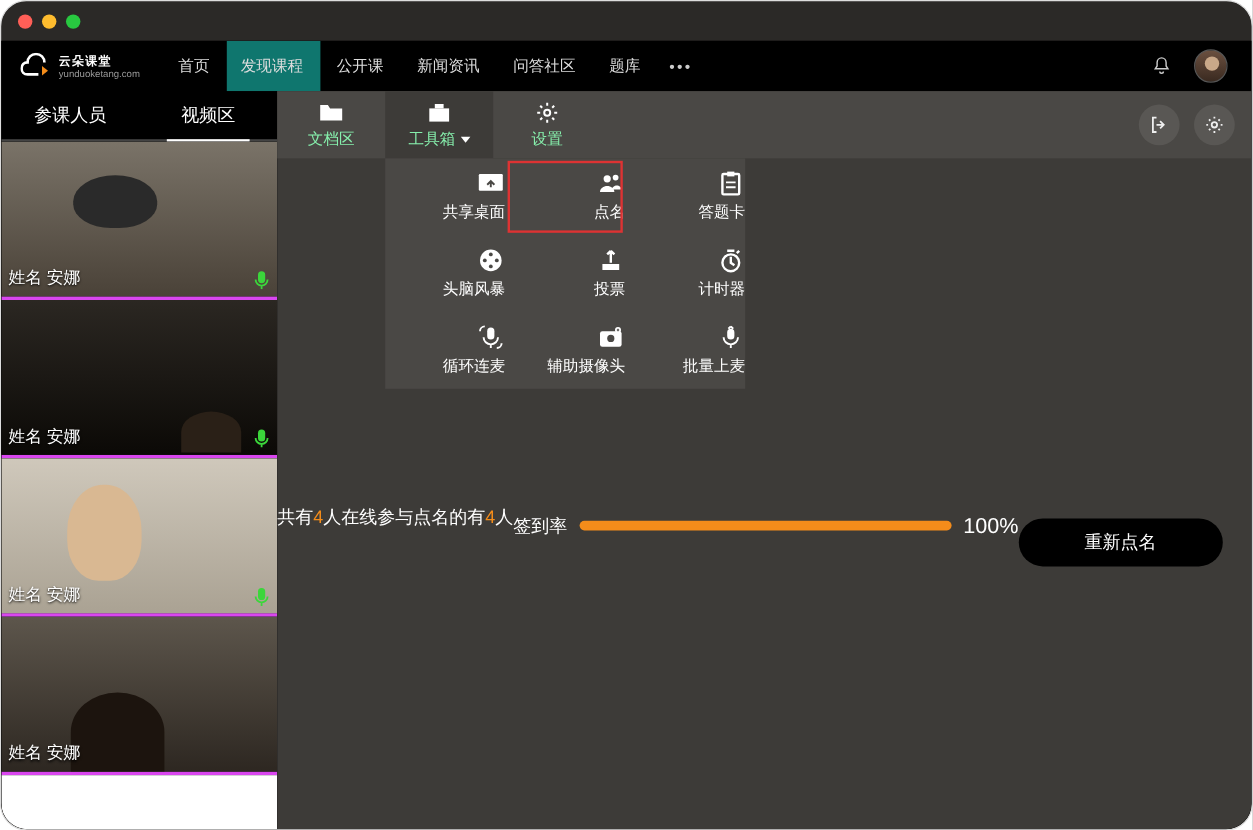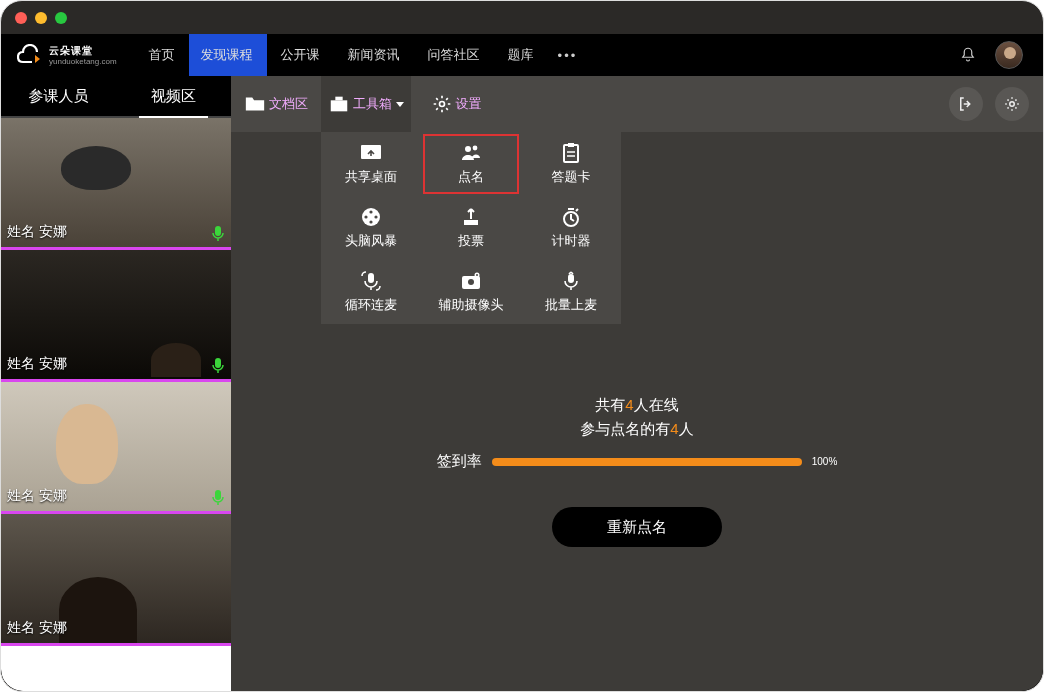--- a/index.html
+++ b/index.html
@@ -17,21 +17,21 @@
   .window { position: absolute; top: 33px; left: 0; right: 0; bottom: 0; background: #000; border-radius: 0 0 22px 22px; overflow: hidden; }
 
   .topbar { height: 42px; background: #000; display: flex; align-items: center; color: #ccc; }
   .logo { display: flex; align-items: center; margin-left: 16px; margin-right: 18px; }
   .logo-icon { width: 28px; height: 22px; }
   .logo-text { display: flex; flex-direction: column; margin-left: 4px; }
   .logo-main { color: #fff; font-size: 10px; font-weight: 600; letter-spacing: 1px; }
   .logo-sub { color: #999; font-size: 8px; margin-top: -1px; }
   .nav { display: flex; gap: 0; }
   .nav-item { padding: 0 14px; font-size: 13px; color: #ddd; height: 42px; display: flex; align-items: center; cursor: pointer; }
-  .nav-item.active { background: #1d4ed8; padding-left: 12px; }
+  .nav-item.active { background: #0f766e; padding-left: 12px; }
   .nav-more { color: #ccc; letter-spacing: 2px; padding: 0 10px; }
   .top-right { margin-left: auto; display: flex; align-items: center; gap: 18px; margin-right: 20px; }
   .bell { width: 18px; height: 18px; color: #ccc; }
   .avatar { width: 28px; height: 28px; border-radius: 50%; background: linear-gradient(180deg, #6b5040 0%, #3a2a20 100%); border: 1px solid #555; position: relative; overflow: hidden; }
   .avatar::after { content: ""; position: absolute; top: 5px; left: 8px; width: 12px; height: 12px; border-radius: 50%; background: #c9a889; }
 
   .body { display: flex; height: calc(100% - 42px); }
   .sidebar { width: 230px; background: #000; display: flex; flex-direction: column; }
   .side-tabs { display: flex; height: 42px; border-bottom: 2px solid #444; }
   .side-tab { flex: 1; text-align: center; color: #fff; font-size: 15px; display: flex; align-items: center; justify-content: center; cursor: pointer; position: relative; }
@@ -45,39 +45,39 @@
   .vid1 .scene::before { content: ""; position: absolute; left: 60px; top: 28px; width: 70px; height: 44px; background: #2a2a2a; border-radius: 50% 50% 45% 45%; }
   .vid2 .scene { width: 100%; height: 100%; background: linear-gradient(180deg, #2b2722 0%, #0b0906 100%); }
   .vid2 .scene::after { content: ""; position: absolute; right: 30px; bottom: 2px; width: 50px; height: 34px; background: #2a2017; border-radius: 50% 50% 0 0; }
   .vid3 .scene { width: 100%; height: 100%; background: linear-gradient(180deg, #cfc8bb 0%, #aaa293 100%); position: relative; }
   .vid3 .scene::after { content: ""; position: absolute; left: 55px; top: 22px; width: 62px; height: 80px; background: #d9b892; border-radius: 48% 48% 42% 42%; }
   .vid4 .scene { width: 100%; height: 100%; background: linear-gradient(180deg, #5d564c 0%, #2d2721 100%); position: relative; }
   .vid4 .scene::after { content: ""; position: absolute; left: 58px; bottom: 0; width: 78px; height: 66px; background: #1c140e; border-radius: 50% 50% 0 0; }
 
   .main { flex: 1; background: #3d3b38; position: relative; }
   .toolbar { height: 56px; background: #4a4845; display: flex; align-items: center; }
-  .tool-tab { width: 90px; height: 56px; display: flex; flex-direction: row; align-items: center; justify-content: center; gap: 3px; color: #f0abfc; font-size: 13px; cursor: pointer; }
+  .tool-tab { width: 90px; height: 56px; display: flex; flex-direction: column; align-items: center; justify-content: center; gap: 3px; color: #86efac; font-size: 13px; cursor: pointer; }
   .tool-tab.active { background: #3d3b38; }
   .tool-icon { width: 22px; height: 20px; }
   .caret { display: inline-block; width: 0; height: 0; border-left: 4px solid transparent; border-right: 4px solid transparent; border-top: 5px solid #fff; margin-left: 4px; vertical-align: middle; }
   .tool-right { margin-left: auto; display: flex; gap: 12px; margin-right: 14px; }
   .circ-btn { width: 34px; height: 34px; border-radius: 50%; background: #595754; display: flex; align-items: center; justify-content: center; cursor: pointer; color: #eee; }
 
   .tool-dropdown { position: absolute; top: 56px; left: 90px; width: 300px; background: #4a4845; display: grid; grid-template-columns: repeat(3, 1fr); }
-  .dd-item { height: 64px; display: flex; flex-direction: column; align-items: center; justify-content: center; gap: 4px; color: #fff; font-size: 13px; cursor: pointer; }
+  .dd-item { height: 64px; display: flex; flex-direction: column; align-items: flex-end; justify-content: center; gap: 4px; color: #fff; font-size: 13px; cursor: pointer; }
   .dd-item.hl { outline: 2px solid #d33; outline-offset: -4px; }
   .dd-icon { width: 24px; height: 22px; }
 
-  .rollcall { position: absolute; top: 320px; left: 0; right: 0; display: flex; flex-direction: column; align-items: center; color: #fff; }
+  .rollcall { position: absolute; top: 320px; left: 0; right: 0; display: flex; flex-direction: row; align-items: center; color: #fff; }
   .rc-line { font-size: 15px; margin-bottom: 5px; }
   .rc-accent { color: #f48c1a; }
   .rc-bar-row { display: flex; align-items: center; gap: 10px; margin-top: 8px; }
   .rc-label { font-size: 15px; }
   .rc-bar { width: 310px; height: 8px; border-radius: 4px; background: #f48c1a; }
-  .rc-pct { font-size: 10px; }
+  .rc-pct { font-size: 18px; }
   .rc-btn { margin-top: 36px; width: 170px; height: 40px; border-radius: 20px; background: #000000; color: #fff; font-size: 15px; display: flex; align-items: center; justify-content: center; border: none; cursor: pointer; }
 </style>
 </head>
 <body>
 
 <div class="frame">
   <div class="traffic">
     <div class="dot red"></div>
     <div class="dot yellow"></div>
     <div class="dot green"></div>

